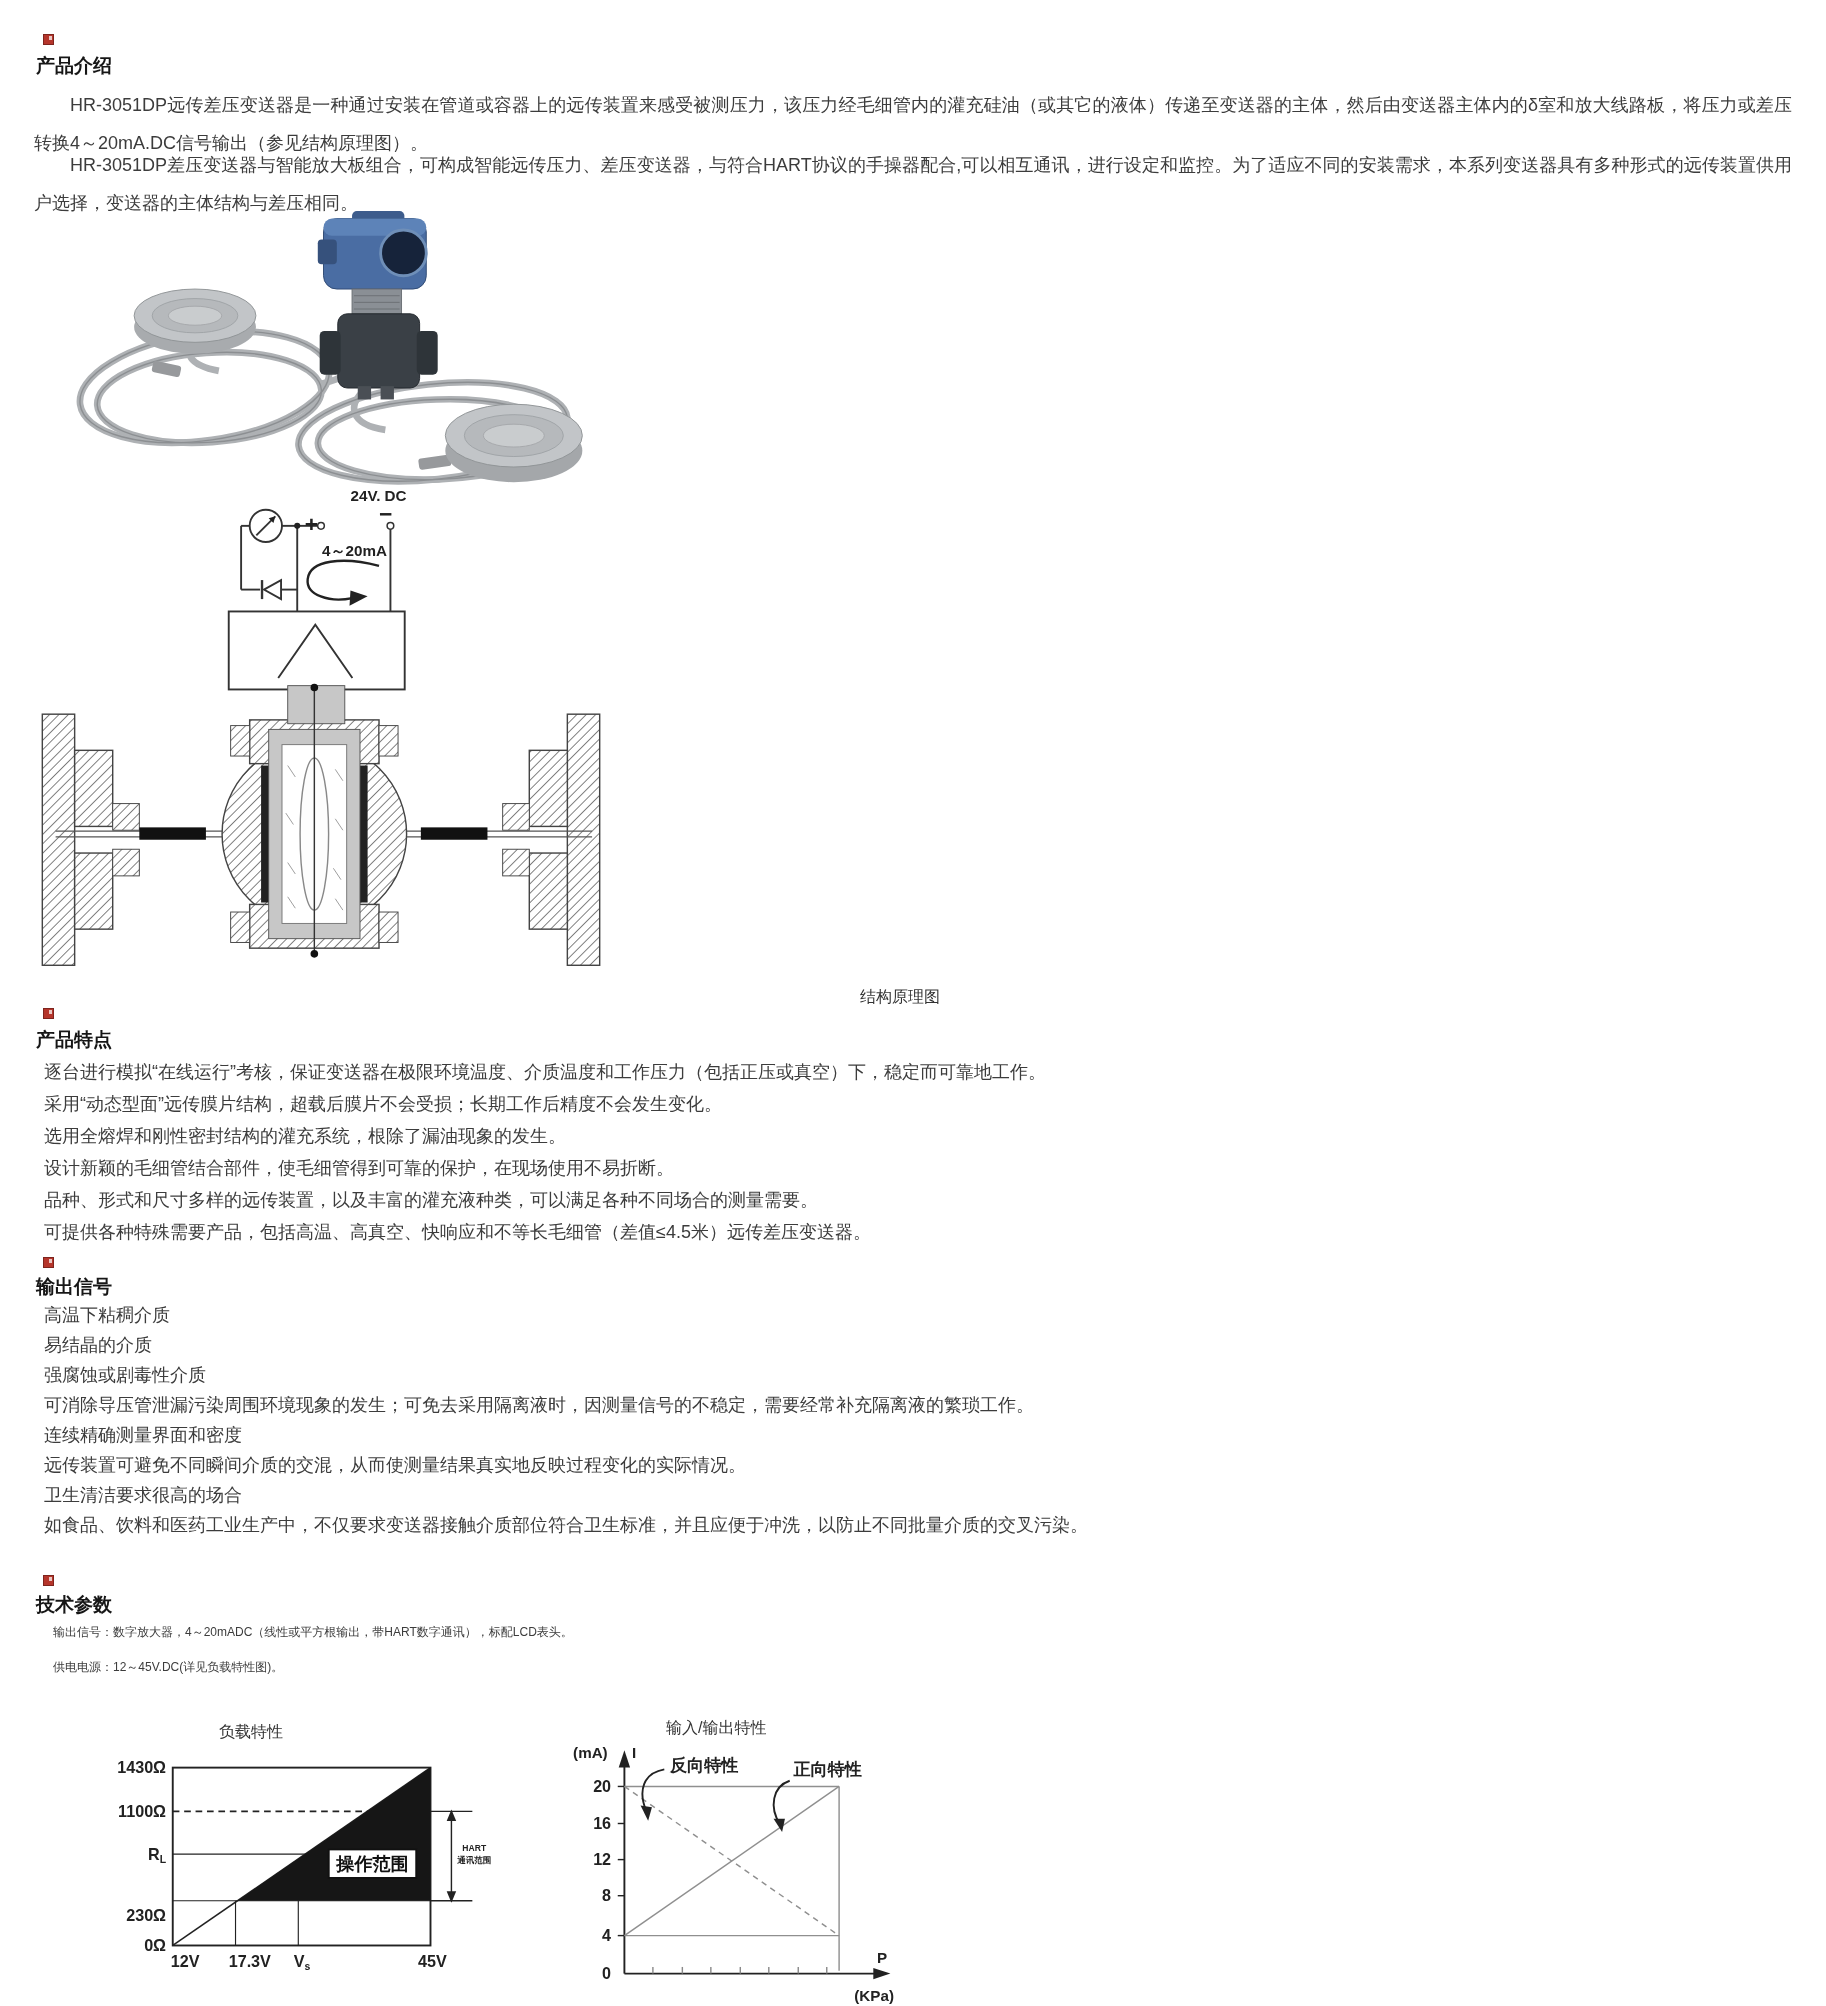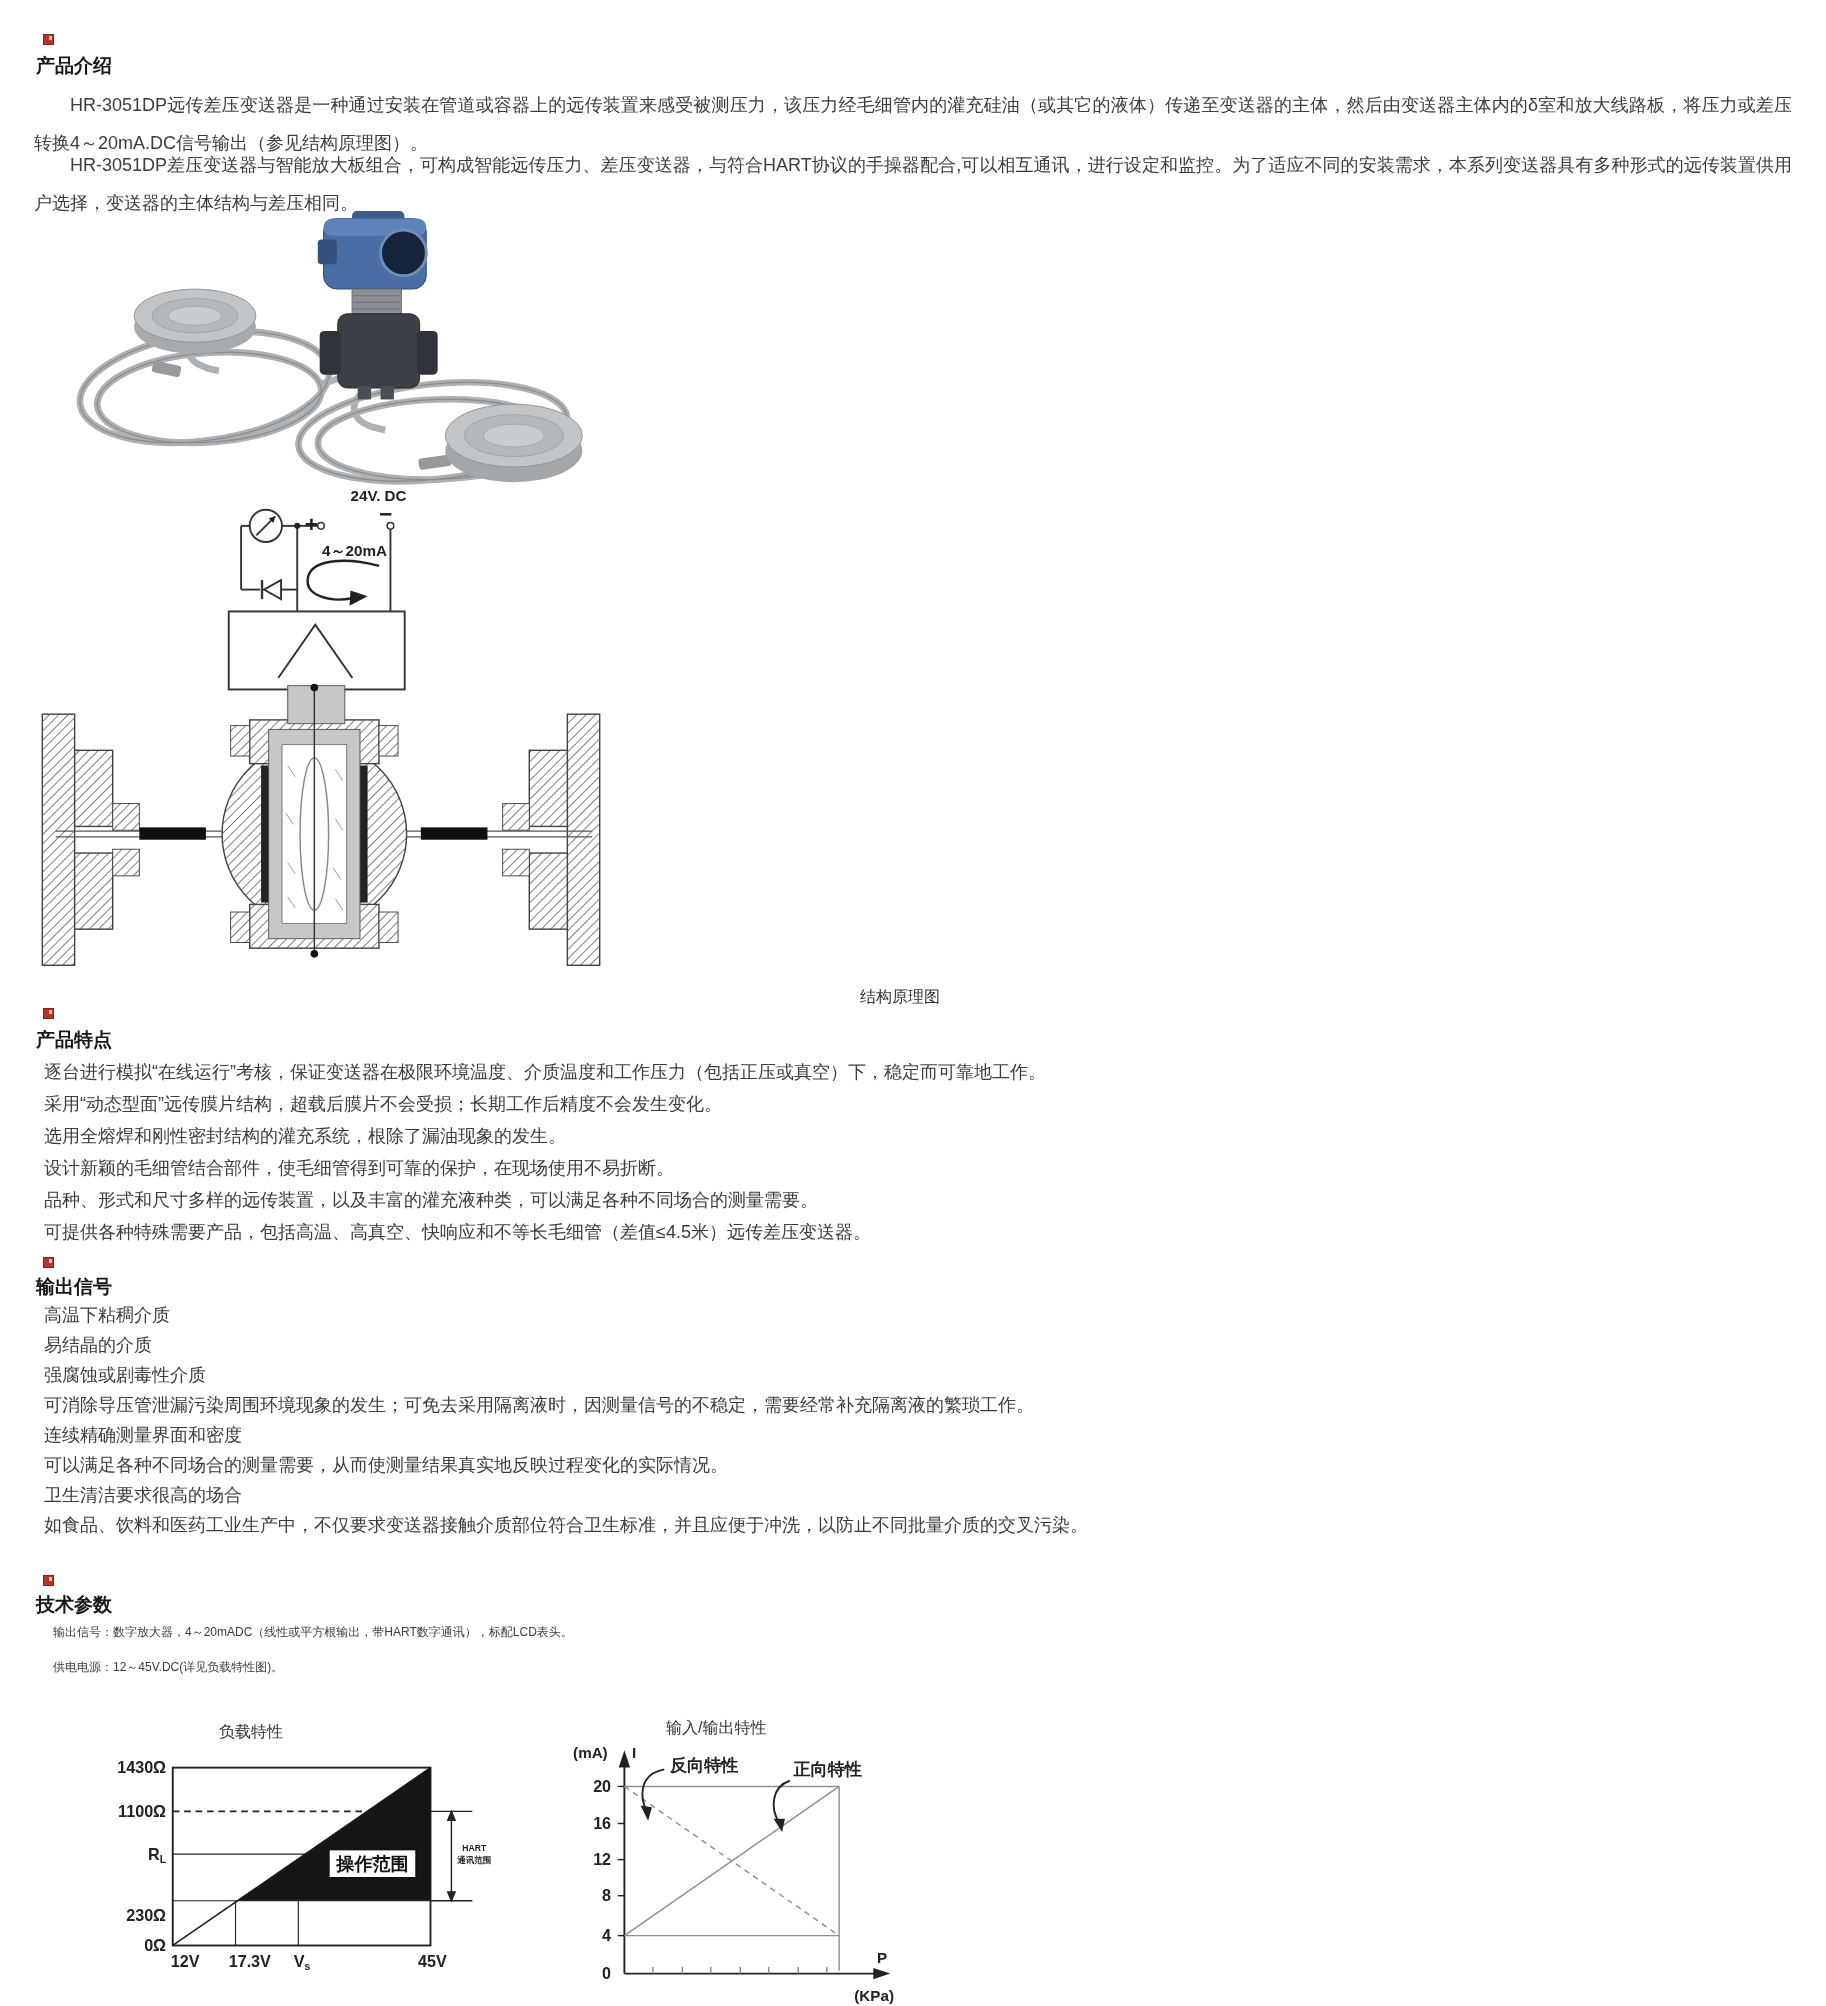--- a/index.html
+++ b/index.html
@@ -192,21 +192,21 @@
 </div>
 
 <span class="marker" style="left:43px;top:1257px;"></span>
 <h2 class="sec" style="top:1274px;">输出信号</h2>
 <div class="list applist" style="top:1303px;">
   <div class="item">高温下粘稠介质</div>
   <div class="item">易结晶的介质</div>
   <div class="item">强腐蚀或剧毒性介质</div>
   <div class="item">可消除导压管泄漏污染周围环境现象的发生；可免去采用隔离液时，因测量信号的不稳定，需要经常补充隔离液的繁琐工作。</div>
   <div class="item">连续精确测量界面和密度</div>
-  <div class="item">可以满足各种不同场合的测量需要，从而使测量结果真实地反映过程变化的实际情况。</div>
+  <div class="item">远传装置可避免不同瞬间介质的交混，从而使测量结果真实地反映过程变化的实际情况。</div>
   <div class="item">卫生清洁要求很高的场合</div>
   <div class="item">如食品、饮料和医药工业生产中，不仅要求变送器接触介质部位符合卫生标准，并且应便于冲洗，以防止不同批量介质的交叉污染。</div>
 </div>
 
 <span class="marker" style="left:43px;top:1575px;"></span>
 <h2 class="sec" style="top:1592px;">技术参数</h2>
 <div class="techlist" style="top:1624px;">
   <div class="tline">输出信号：数字放大器，4～20mADC（线性或平方根输出，带HART数字通讯），标配LCD表头。</div>
   <div class="tline">供电电源：12～45V.DC(详见负载特性图)。</div>
 </div>

